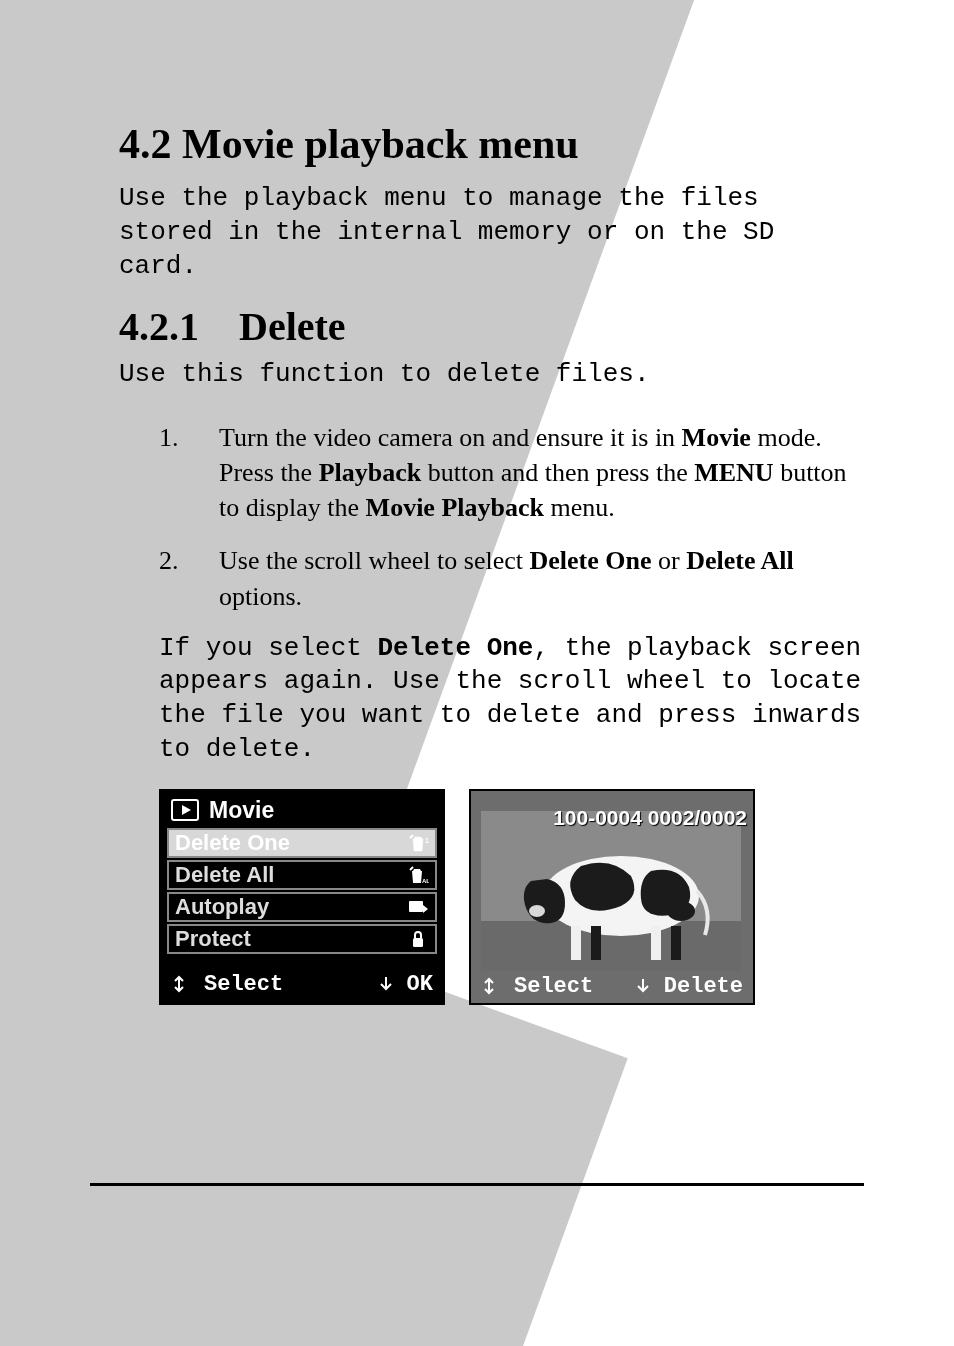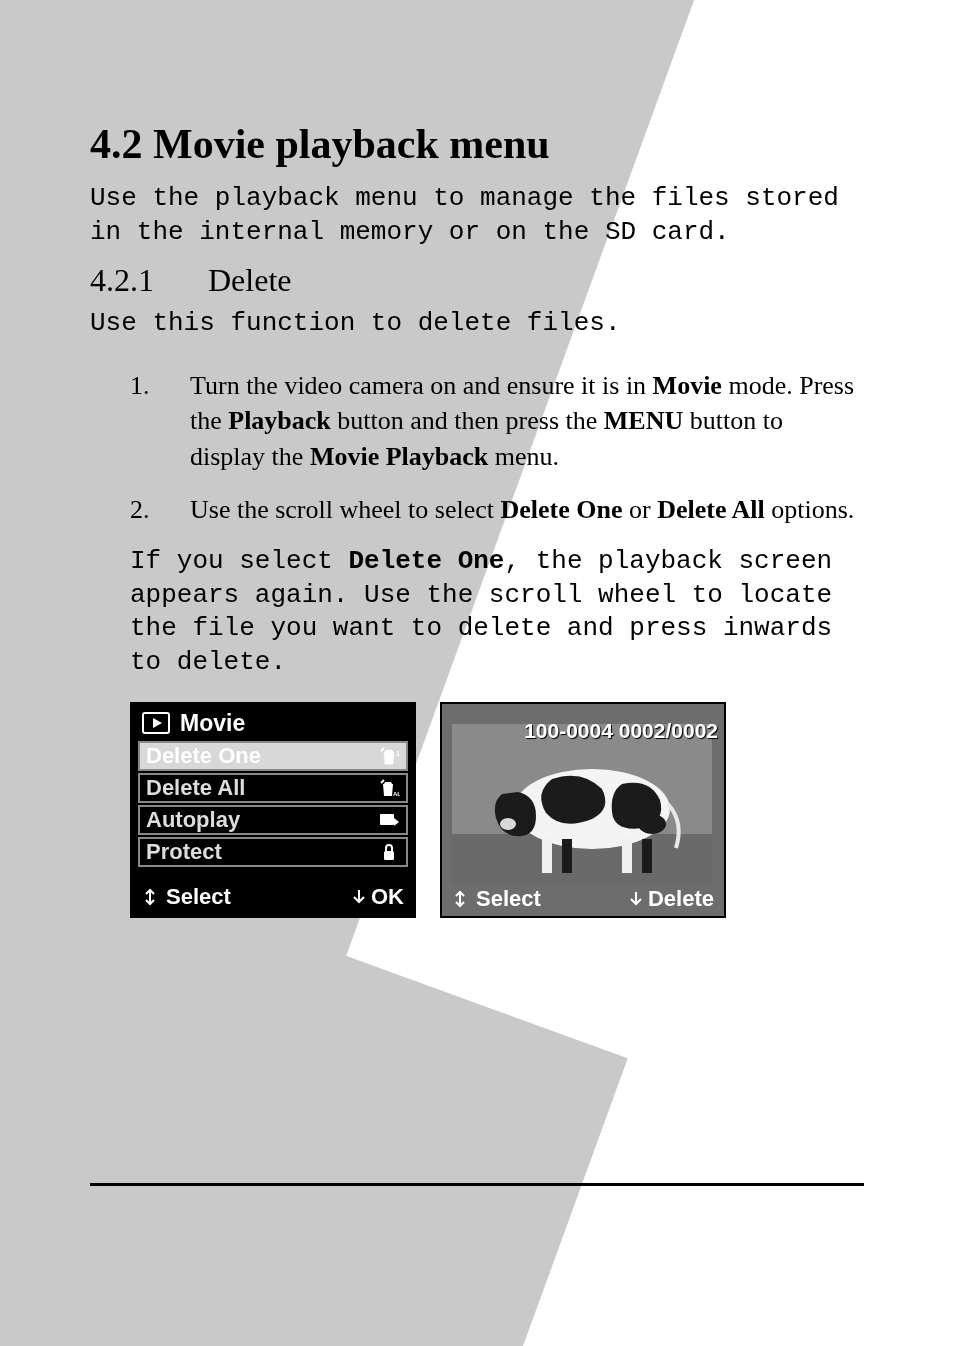--- a/index.html
+++ b/index.html
@@ -4,41 +4,41 @@
 <style>
   * { box-sizing: border-box; margin: 0; padding: 0; }
   html, body { width: 954px; height: 1346px; background: #fff; font-family: Georgia, 'Times New Roman', serif; color: #000; }
   .page { position: relative; width: 954px; height: 1346px; overflow: hidden; }
   .bg-stripe1 { position: absolute; top: -250px; left: -750px; width: 1200px; height: 1300px; background: #c9c9c9; transform: rotate(20deg); z-index: 0; }
   .bg-stripe2 { position: absolute; top: -250px; left: -720px; width: 1200px; height: 1300px; background: #fff; transform: rotate(20deg); z-index: 0; }
   .bg-stripe3 { position: absolute; top: -250px; left: -690px; width: 1200px; height: 1300px; background: #c9c9c9; transform: rotate(20deg); z-index: 0; }
   .bg-stripe4 { position: absolute; bottom: -380px; left: -750px; width: 1200px; height: 900px; background: #c9c9c9; transform: rotate(20deg); z-index: 0; }
   .bg-stripe5 { position: absolute; bottom: -380px; left: -720px; width: 1200px; height: 900px; background: #fff; transform: rotate(20deg); z-index: 0; }
   .bg-stripe6 { position: absolute; bottom: -380px; left: -690px; width: 1200px; height: 900px; background: #c9c9c9; transform: rotate(20deg); z-index: 0; }
-  .content { position: relative; z-index: 1; padding: 120px 90px 0 90px; }
+  .content { position: relative; z-index: 1; padding: 120px 90px 0 119px; }
   h1 { font-family: 'Palatino Linotype', 'Book Antiqua', Palatino, Georgia, serif; font-weight: bold; font-size: 42px; margin-bottom: 14px; }
-  h2 { font-family: 'Palatino Linotype', 'Book Antiqua', Palatino, Georgia, serif; font-weight: normal; font-size: 32px; margin-top: 12px; margin-bottom: 8px; }
+  h2 { font-family: 'Palatino Linotype', 'Book Antiqua', Palatino, Georgia, serif; font-weight: bold; font-size: 40px; margin-top: 20px; margin-bottom: 8px; }
   .h2-num { display: inline-block; width: 110px; }
   p.body { font-family: Liberation Mono, monospace; font-size: 26px; line-height: 1.3; margin-bottom: 8px; }
   ol.steps { list-style: none; margin: 28px 0 10px 40px; }
   ol.steps li { display: flex; font-family: 'Palatino Linotype', Georgia, serif; font-size: 26px; line-height: 1.35; margin-bottom: 18px; }
   ol.steps li .num { width: 60px; flex-shrink: 0; }
   ol.steps li .txt { flex: 1; }
   .strong { font-weight: bold; }
   .afterlist { margin-left: 40px; }
   .screens { display: flex; gap: 24px; margin: 22px 0 0 40px; }
   .screen { width: 286px; height: 216px; background: #000; color: #fff; font-family: Arial, Helvetica, sans-serif; font-weight: bold; display: flex; flex-direction: column; border: 2px solid #000; }
   .screen .titlebar { display: flex; align-items: center; gap: 10px; padding: 6px 10px 4px 10px; font-size: 23px; }
   .playback-svg { width: 28px; height: 22px; }
   .screen .menu { flex: 1; display: flex; flex-direction: column; padding: 0 6px 2px 6px; gap: 2px; }
   .screen .menu .row { border: 2px solid #888; display: flex; justify-content: space-between; align-items: center; padding: 2px 6px; font-size: 22px; color: #ddd; height: 30px; }
   .screen .menu .row.highlight { background: #d8d8d8; color: #fff; }
   .screen .menu .row .micon { width: 22px; height: 20px; display: inline-flex; align-items: center; justify-content: center; }
   .screen .footer { display: flex; justify-content: space-between; align-items: center; padding: 4px 10px 6px 10px; font-size: 22px; }
-  .foot-item { display: inline-flex; align-items: center; gap: 4px; }
+  .foot-item { display: inline-flex; align-items: center; gap: 13px; font-family: Liberation Mono, monospace; }
   .preview { position: relative; width: 286px; height: 216px; background: #6d6d6d; }
   .preview .overlay-top { position: absolute; top: 15px; right: 6px; color: #fff; font-family: Arial, sans-serif; font-weight: bold; font-size: 21px; text-shadow: 1px 1px 1px #000; }
   .preview .footer { position: absolute; bottom: 4px; left: 0; right: 0; display: flex; justify-content: space-between; padding: 0 10px; color: #fff; font-family: Arial, sans-serif; font-weight: bold; font-size: 22px; }
   .cow-svg { position: absolute; top: 20px; left: 10px; width: 260px; height: 160px; }
   .rule { position: absolute; left: 90px; right: 90px; bottom: 160px; border-top: 3px solid #000; }
 </style>
 </head>
 <body>
 
 <div class="page">

